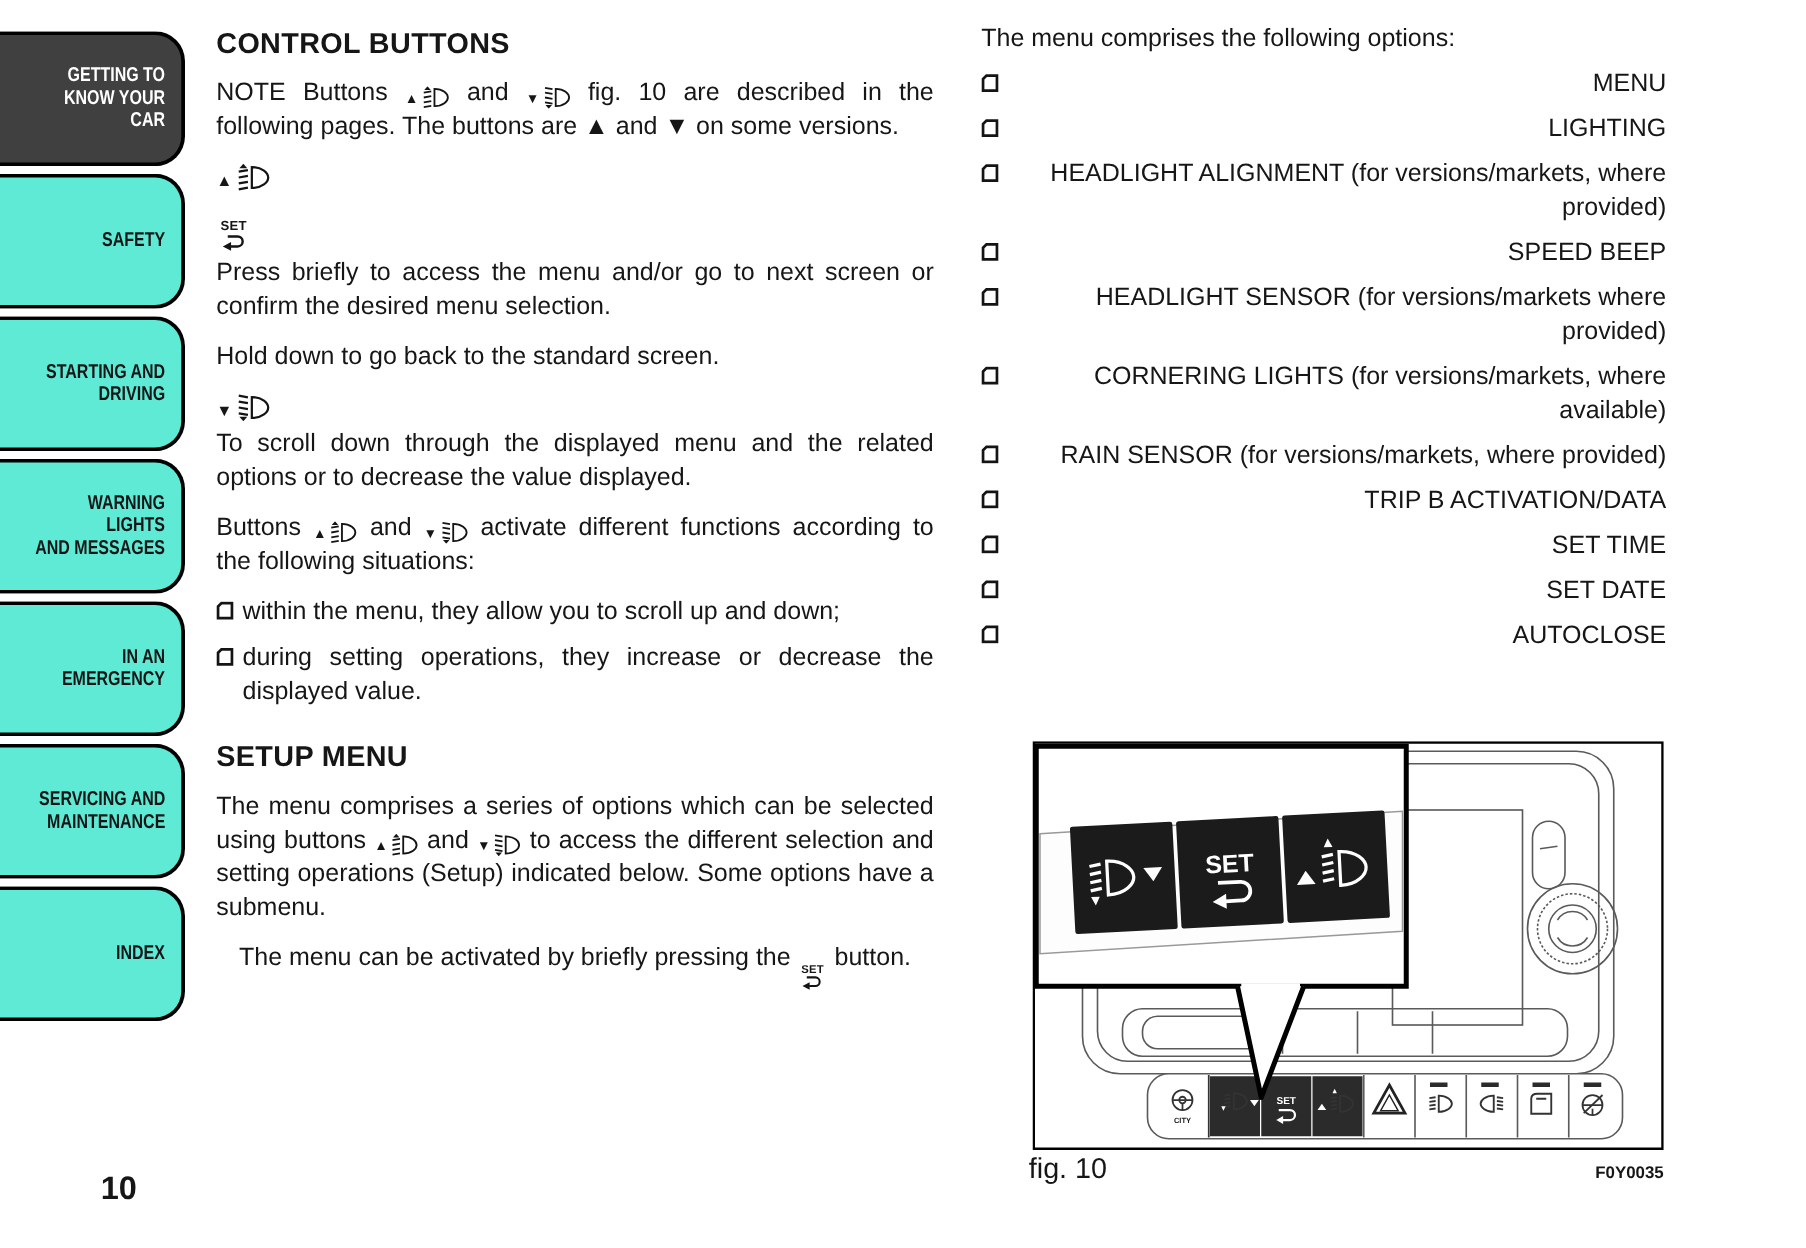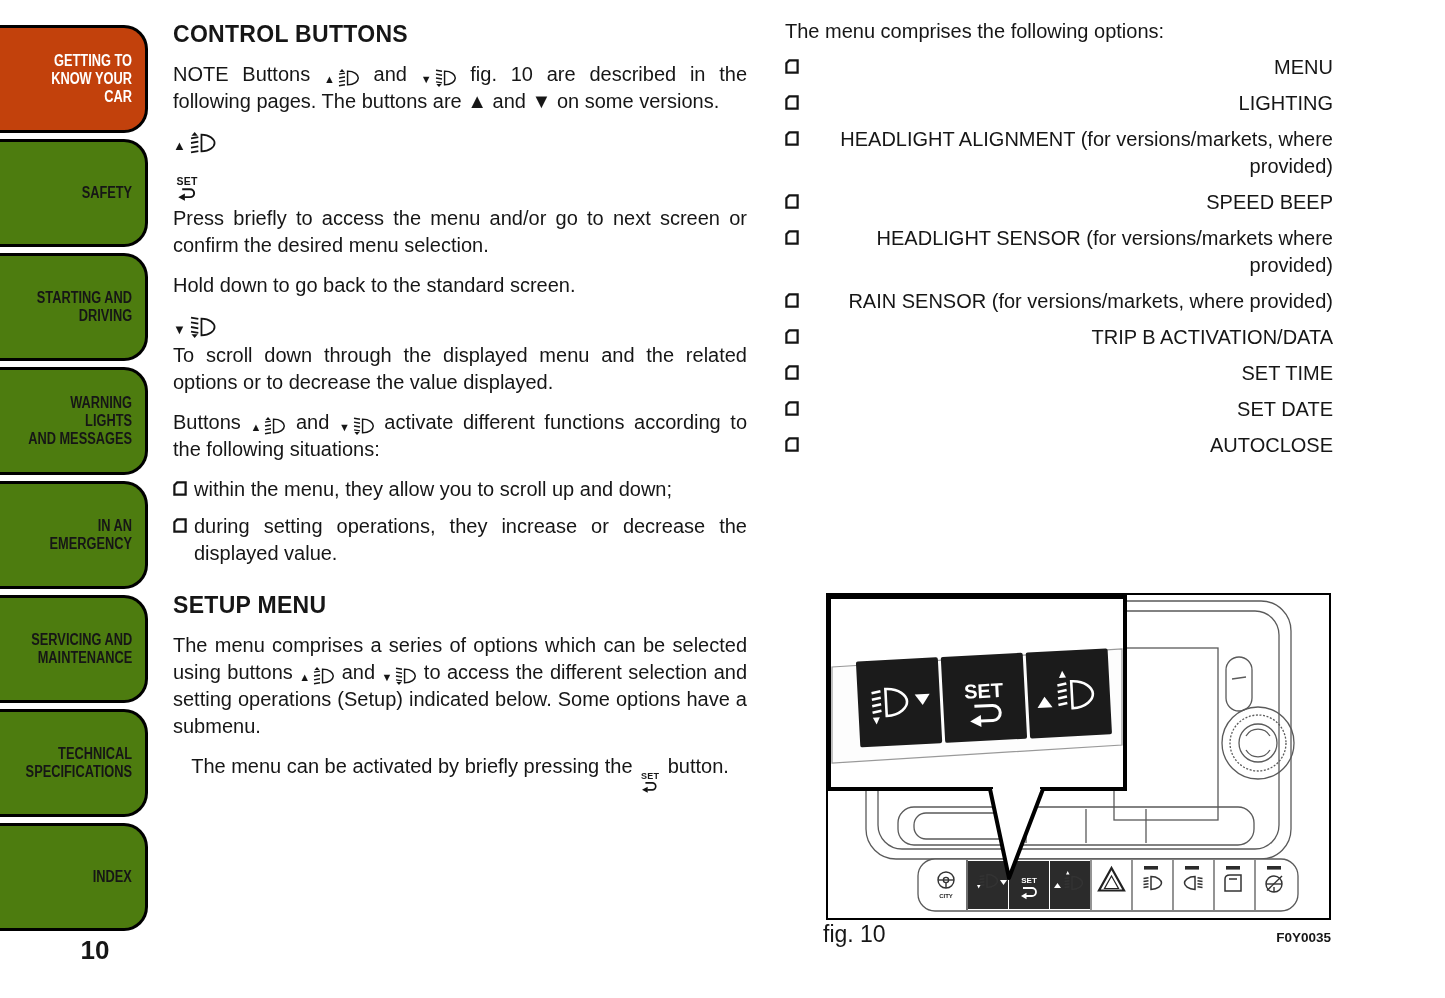--- a/index.html
+++ b/index.html
@@ -2,24 +2,24 @@
 <html><head>
 <meta charset="utf-8">
 <style>
   * { margin:0; padding:0; box-sizing:border-box; }
   html,body { background:#ffffff; }
   body { font-family:"Liberation Sans", sans-serif; color:#161616; }
   .page { position:relative; width:1445px; height:998px; background:#fff; overflow:hidden; }
 
   
   .sidebar { position:absolute; left:0; top:25px; width:148px; }
-  .tab { height:108px; margin-bottom:6px; background:#4d7c0f; border:3px solid #000; border-left:none;
+  .tab { height:108px; margin-bottom:6px; background:#5eead4; border:3px solid #000; border-left:none;
          border-radius:0 24px 24px 0; display:flex; align-items:center; justify-content:flex-end;
          padding-right:13px; text-align:right; }
-  .tab.active { background:#c2410c; color:#fff; }
+  .tab.active { background:#404040; color:#fff; }
   .tab-label { font-size:16px; font-weight:bold; line-height:1.12; letter-spacing:0;
                transform:scaleX(0.8); transform-origin:100% 50%; white-space:pre-line;
                text-transform:uppercase; }
   .page-number { position:absolute; left:0; top:935px; width:190px; text-align:center;
                  font-size:26px; font-weight:bold; }
 
   
   .lc { position:absolute; left:173px; top:18px; width:574px; font-size:20px; line-height:27px; }
   .rc { position:absolute; left:785px; top:18px; width:548px; font-size:20px; line-height:27px; }
   h1.sect { font-size:23px; line-height:1.1; font-weight:bold; letter-spacing:0.3px; margin:4px 0 14px; }
@@ -82,24 +82,20 @@
 AND MESSAGES</span>
     </div>
     <div class="tab">
       <span class="tab-label">IN AN EMERGENCY</span>
     </div>
     <div class="tab">
       <span class="tab-label">SERVICING AND
 MAINTENANCE</span>
     </div>
     <div class="tab">
-      <span class="tab-label">TECHNICAL
-SPECIFICATIONS</span>
-    </div>
-    <div class="tab">
       <span class="tab-label">INDEX</span>
     </div>
   </div>
   <div class="page-number">10</div>
 
   <div class="lc">
     <h1 class="sect">CONTROL BUTTONS</h1>
 
     <p><span>NOTE Buttons </span><span class="hl">
           <span class="hl-tri">▲</span>
@@ -257,20 +253,26 @@
       <svg class="blt" viewBox="0 0 15 16">
           <path d="M4.5 1.5 H13.5 V14.5 H1.5 V4.5 Z" fill="none" stroke="#141414" stroke-width="2.4"></path>
         </svg>
       <span class="b-txt">SPEED BEEP</span>
     </div>
     <div class="b-item">
       <svg class="blt" viewBox="0 0 15 16">
           <path d="M4.5 1.5 H13.5 V14.5 H1.5 V4.5 Z" fill="none" stroke="#141414" stroke-width="2.4"></path>
         </svg>
       <span class="b-txt">HEADLIGHT SENSOR (for versions/markets where provided)</span>
+    </div>
+    <div class="b-item">
+      <svg class="blt" viewBox="0 0 15 16">
+          <path d="M4.5 1.5 H13.5 V14.5 H1.5 V4.5 Z" fill="none" stroke="#141414" stroke-width="2.4"></path>
+        </svg>
+      <span class="b-txt">CORNERING LIGHTS (for versions/markets, where available)</span>
     </div>
     <div class="b-item">
       <svg class="blt" viewBox="0 0 15 16">
           <path d="M4.5 1.5 H13.5 V14.5 H1.5 V4.5 Z" fill="none" stroke="#141414" stroke-width="2.4"></path>
         </svg>
       <span class="b-txt">RAIN SENSOR (for versions/markets, where provided)</span>
     </div>
     <div class="b-item">
       <svg class="blt" viewBox="0 0 15 16">
           <path d="M4.5 1.5 H13.5 V14.5 H1.5 V4.5 Z" fill="none" stroke="#141414" stroke-width="2.4"></path>

